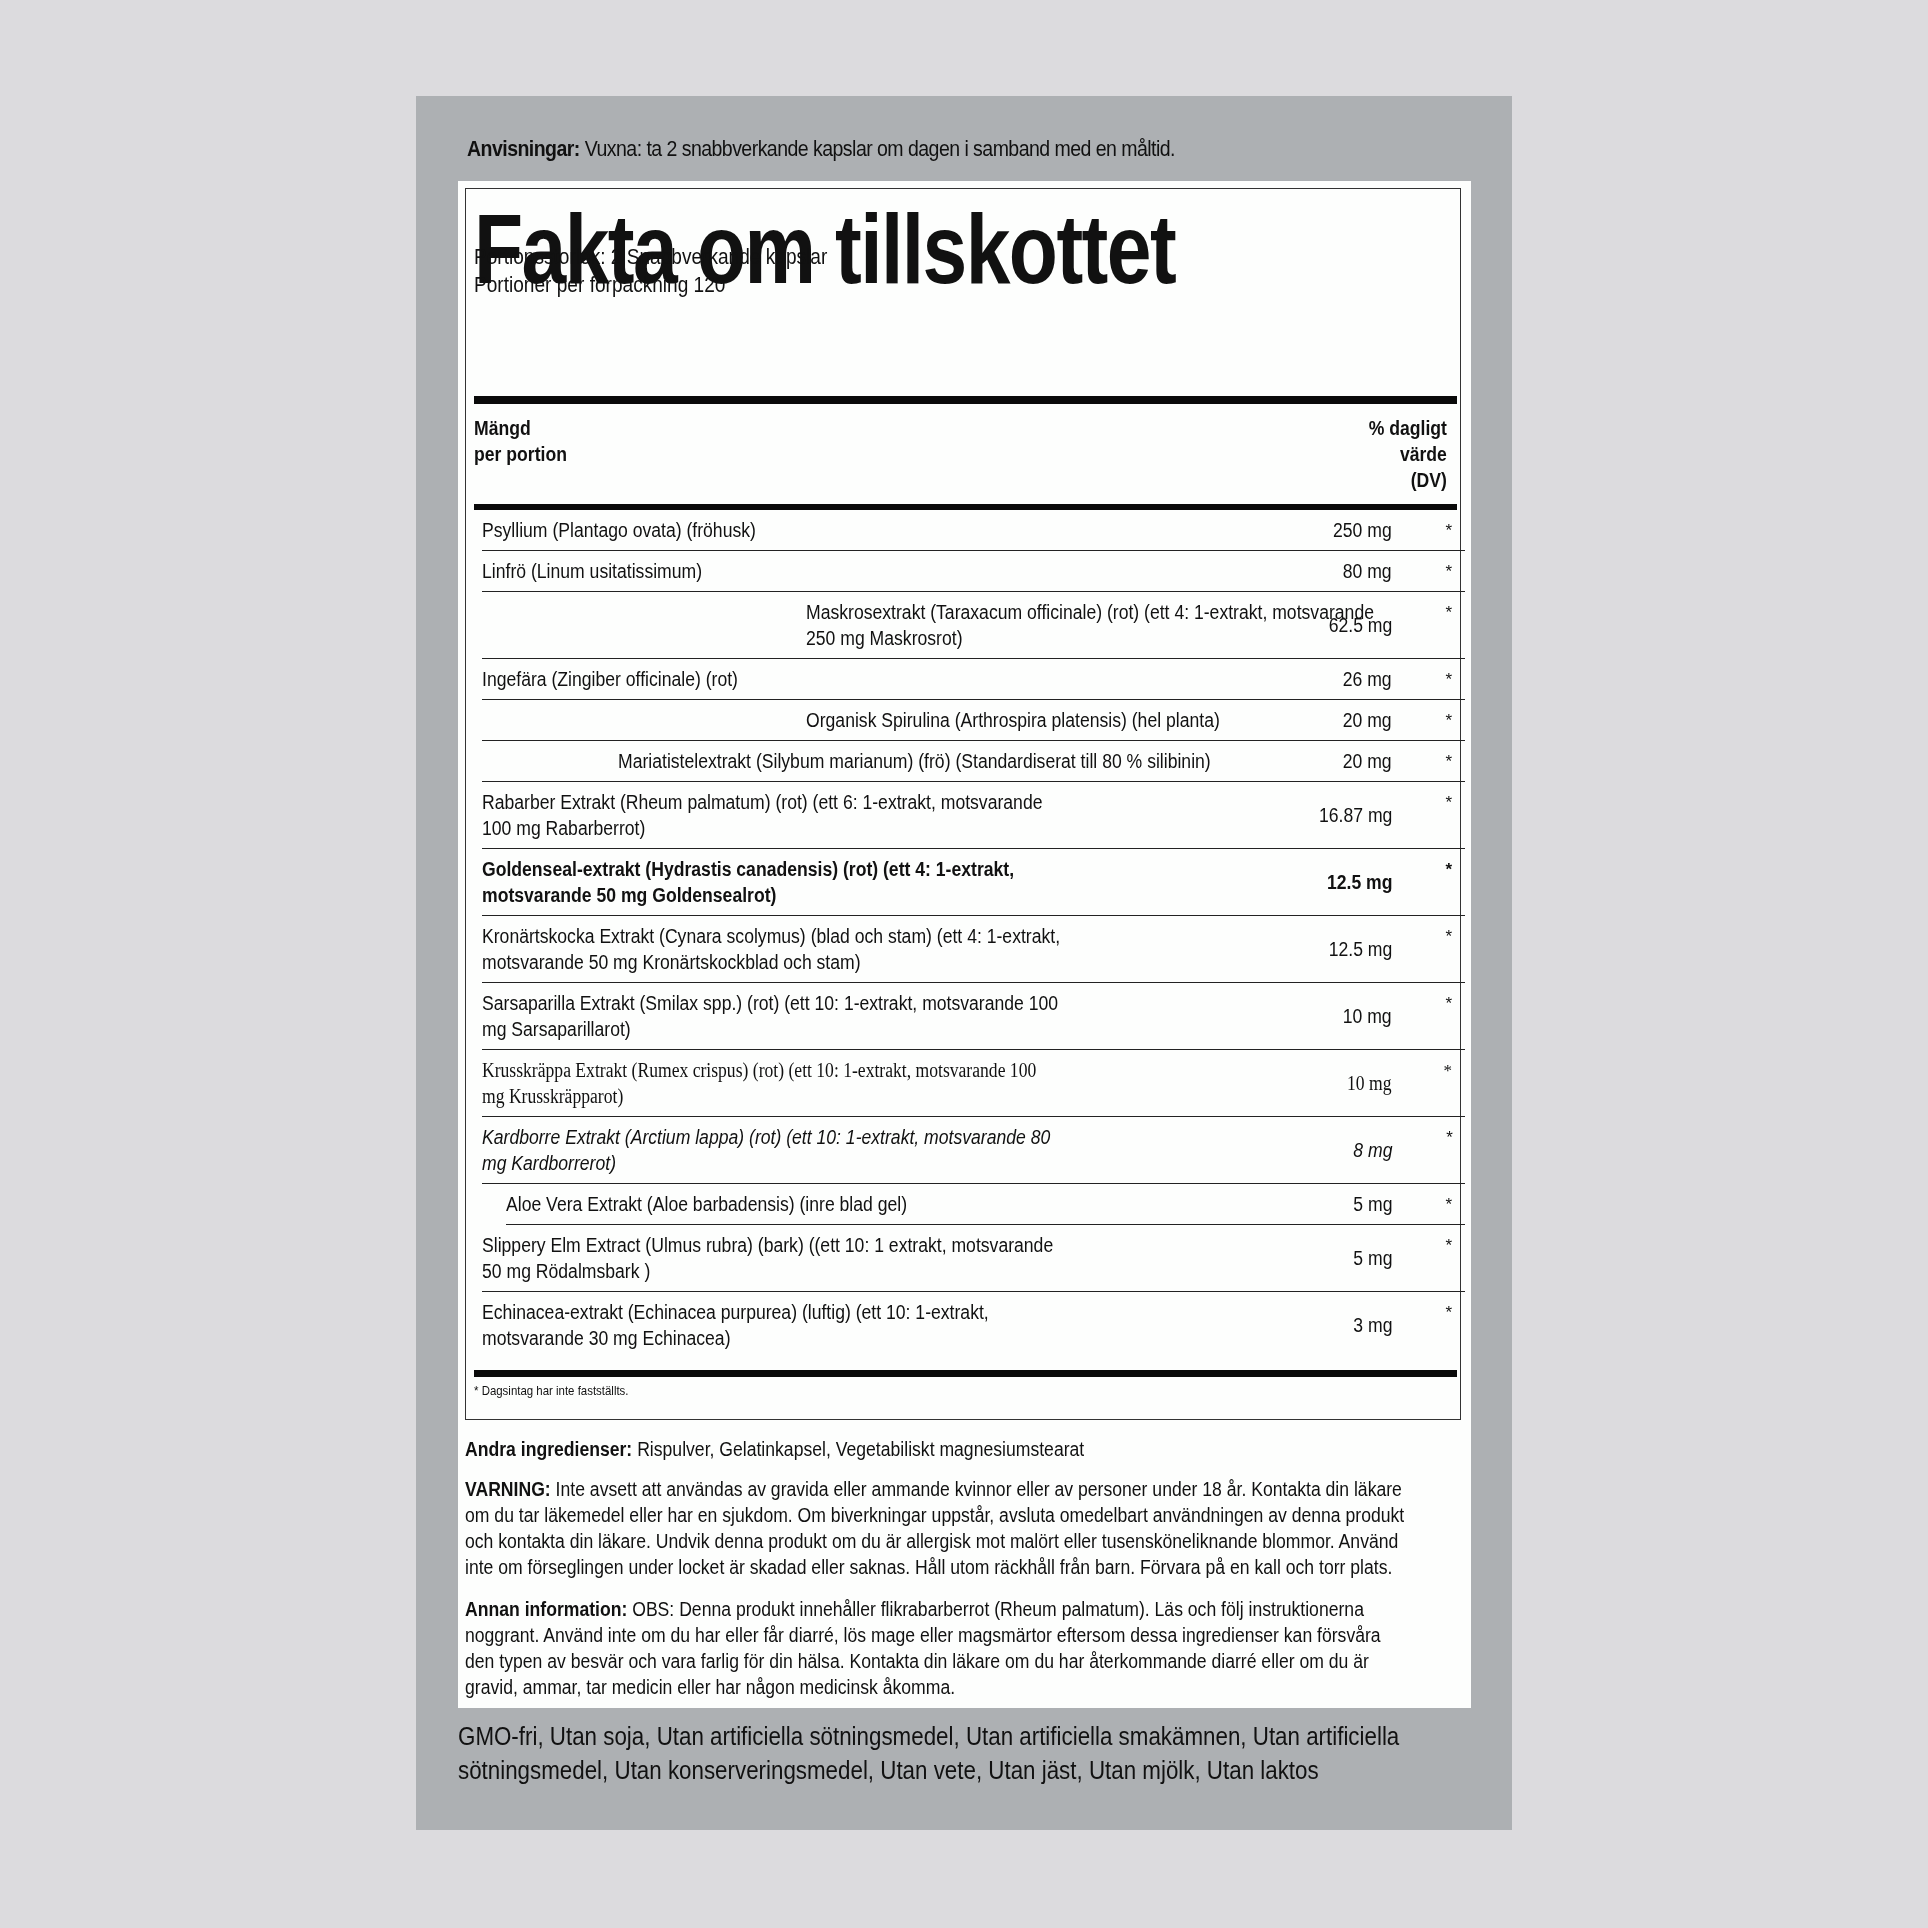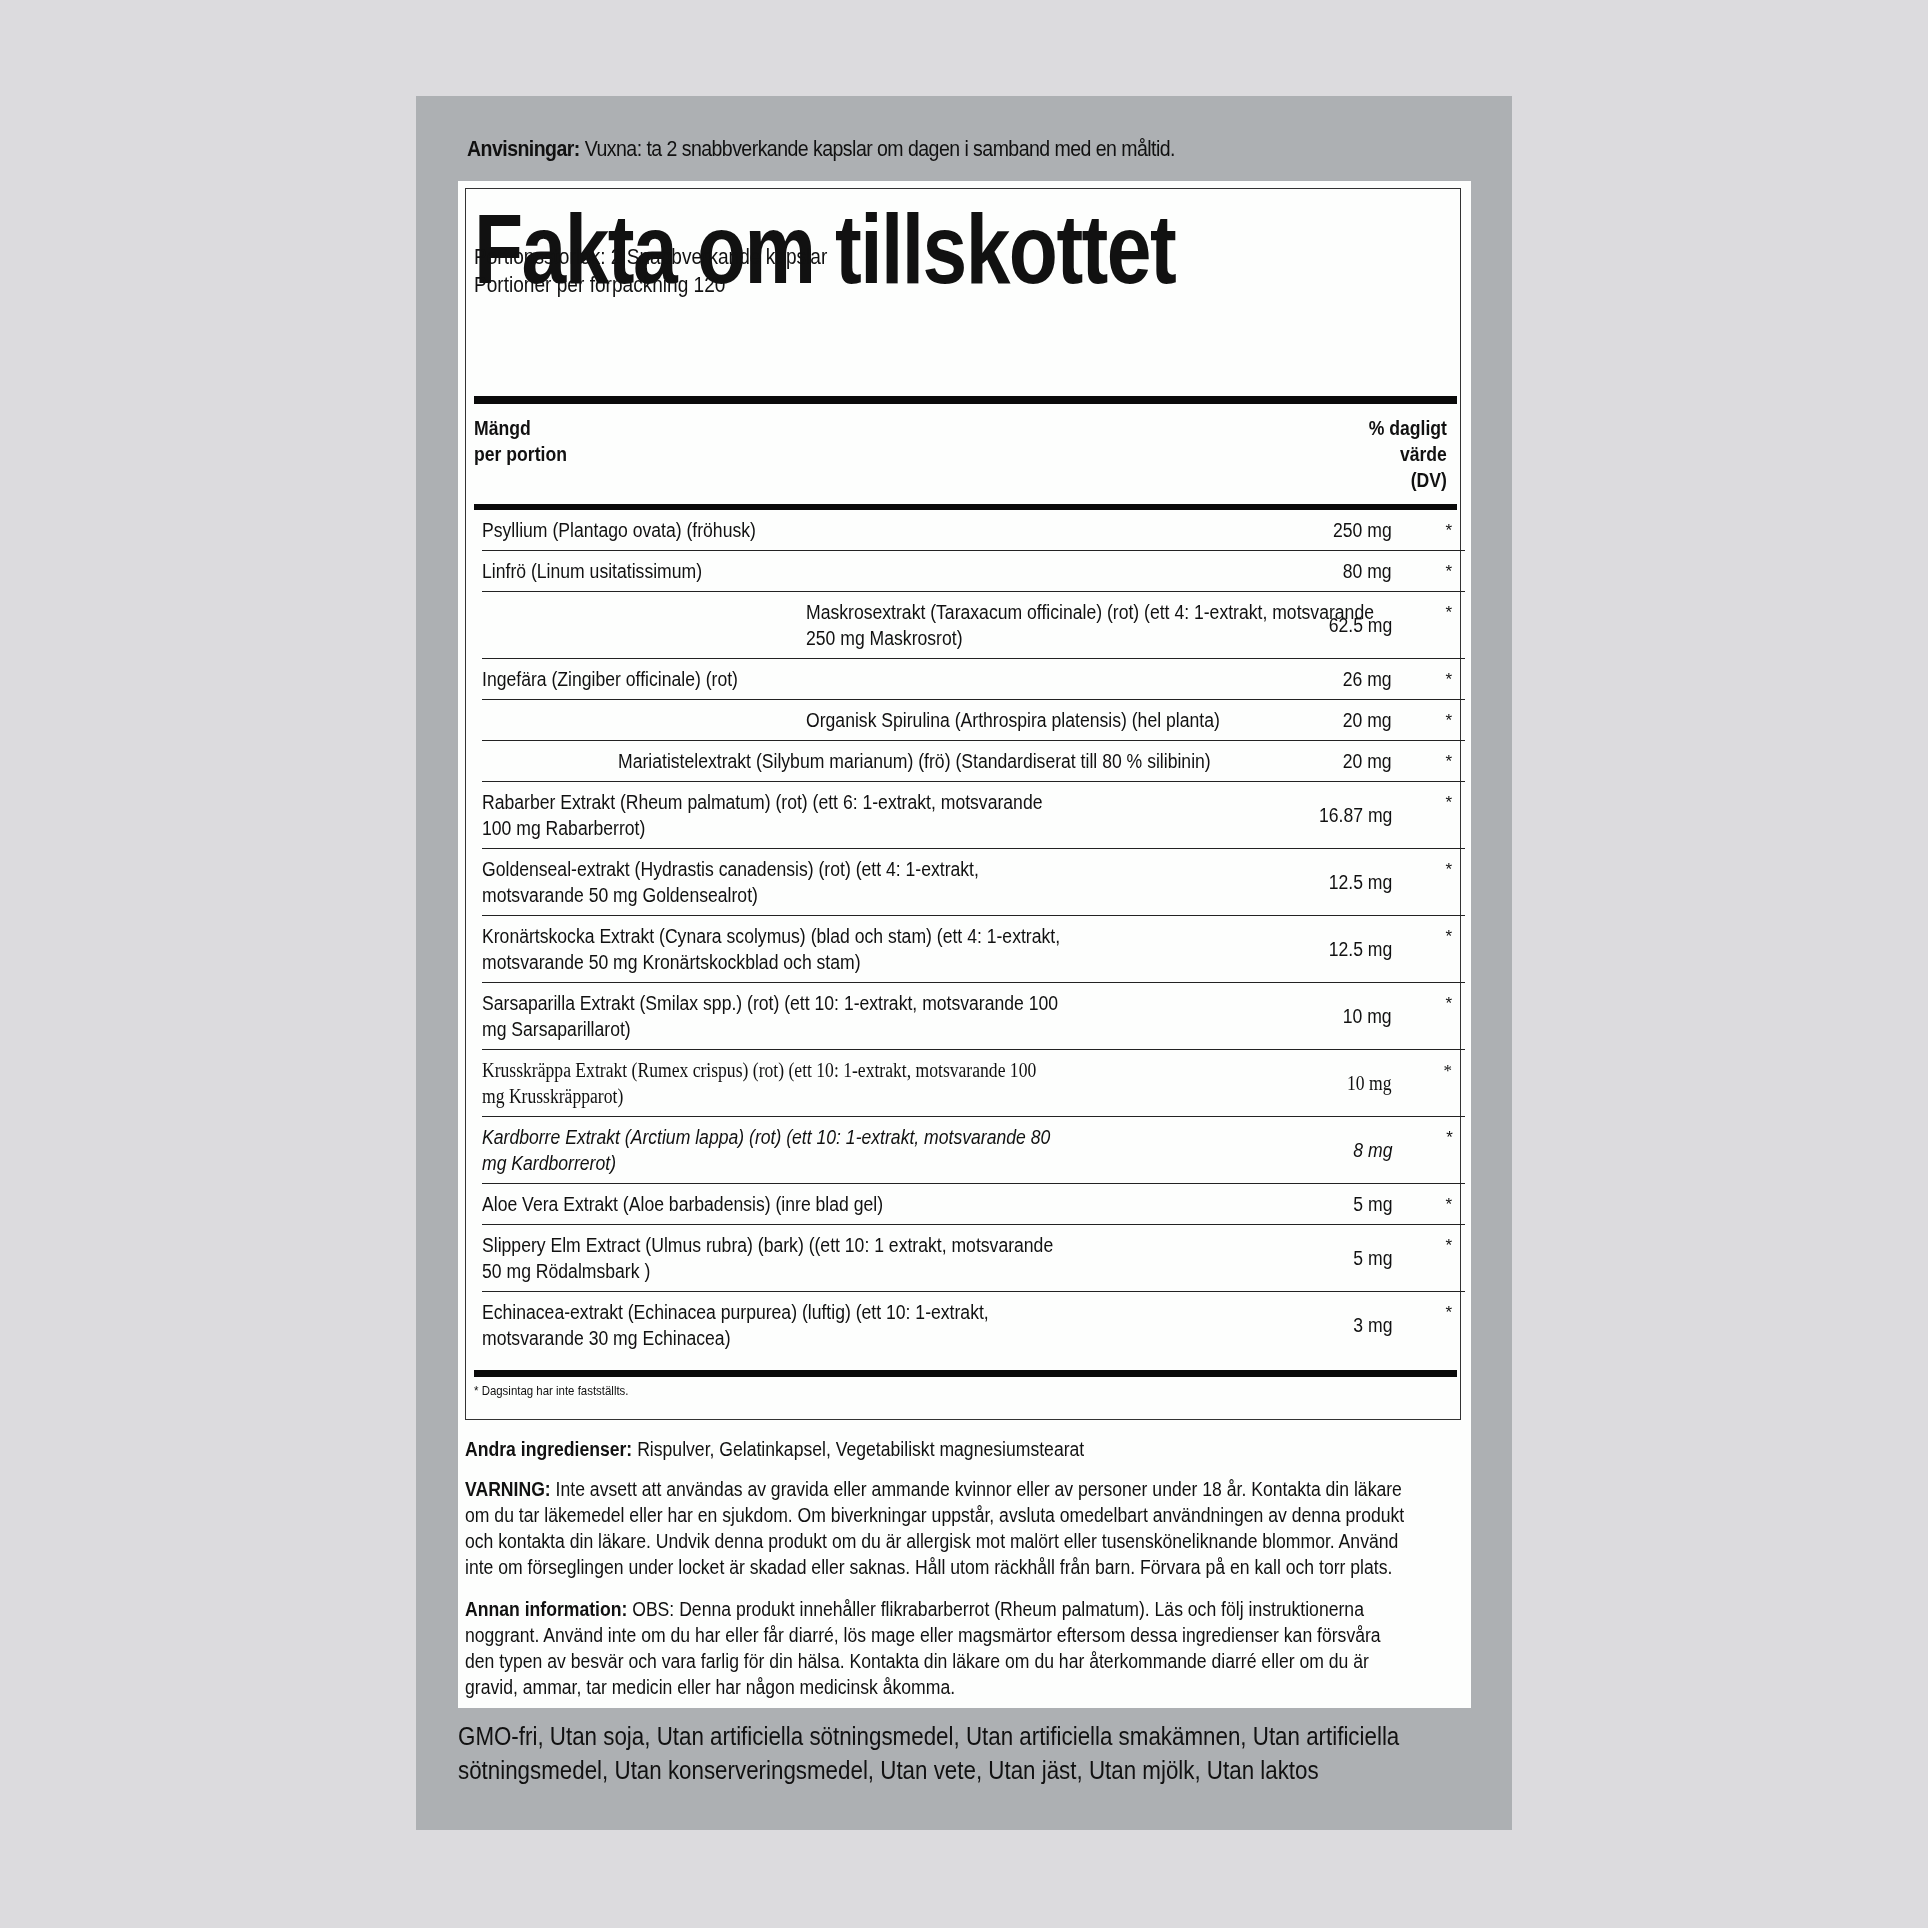--- a/index.html
+++ b/index.html
@@ -149,21 +149,21 @@
     <div class="row" style="height:40px;justify-content:flex-end;">
       <div class="name" style="width:847px;">Mariatistelextrakt (Silybum marianum) (frö) (Standardiserat till 80 % silibinin)</div>
       <div class="amt">20 mg</div>
       <div class="dv">*</div>
     </div>
     <div class="row" style="height:66px;">
       <div class="name">Rabarber Extrakt (Rheum palmatum) (rot) (ett 6: 1-extrakt, motsvarande 100 mg Rabarberrot)</div>
       <div class="amt">16.87 mg</div>
       <div class="dv">*</div>
     </div>
-    <div class="row" style="height:66px;">
+    <div class="row" style="height:66px;font-weight:bold;">
       <div class="name">Goldenseal-extrakt (Hydrastis canadensis) (rot) (ett 4: 1-extrakt, motsvarande 50 mg Goldensealrot)</div>
       <div class="amt">12.5 mg</div>
       <div class="dv">*</div>
     </div>
     <div class="row" style="height:66px;">
       <div class="name">Kronärtskocka Extrakt (Cynara scolymus) (blad och stam) (ett 4: 1-extrakt, motsvarande 50 mg Kronärtskockblad och stam)</div>
       <div class="amt">12.5 mg</div>
       <div class="dv">*</div>
     </div>
     <div class="row" style="height:66px;">
@@ -174,21 +174,21 @@
     <div class="row" style="height:66px;font-family:Liberation Serif, serif;">
       <div class="name">Krusskräppa Extrakt (Rumex crispus) (rot) (ett 10: 1-extrakt, motsvarande 100 mg Krusskräpparot)</div>
       <div class="amt">10 mg</div>
       <div class="dv">*</div>
     </div>
     <div class="row" style="height:66px;font-style:italic;">
       <div class="name">Kardborre Extrakt (Arctium lappa) (rot) (ett 10: 1-extrakt, motsvarande 80 mg Kardborrerot)</div>
       <div class="amt">8 mg</div>
       <div class="dv">*</div>
     </div>
-    <div class="row" style="height:40px;">
+    <div class="row" style="height:40px;margin-left:24px;">
       <div class="name">Aloe Vera Extrakt (Aloe barbadensis) (inre blad gel)</div>
       <div class="amt">5 mg</div>
       <div class="dv">*</div>
     </div>
     <div class="row" style="height:66px;">
       <div class="name">Slippery Elm Extract (Ulmus rubra) (bark) ((ett 10: 1 extrakt, motsvarande 50 mg Rödalmsbark )</div>
       <div class="amt">5 mg</div>
       <div class="dv">*</div>
     </div>
     <div class="row" style="height:66px;">

